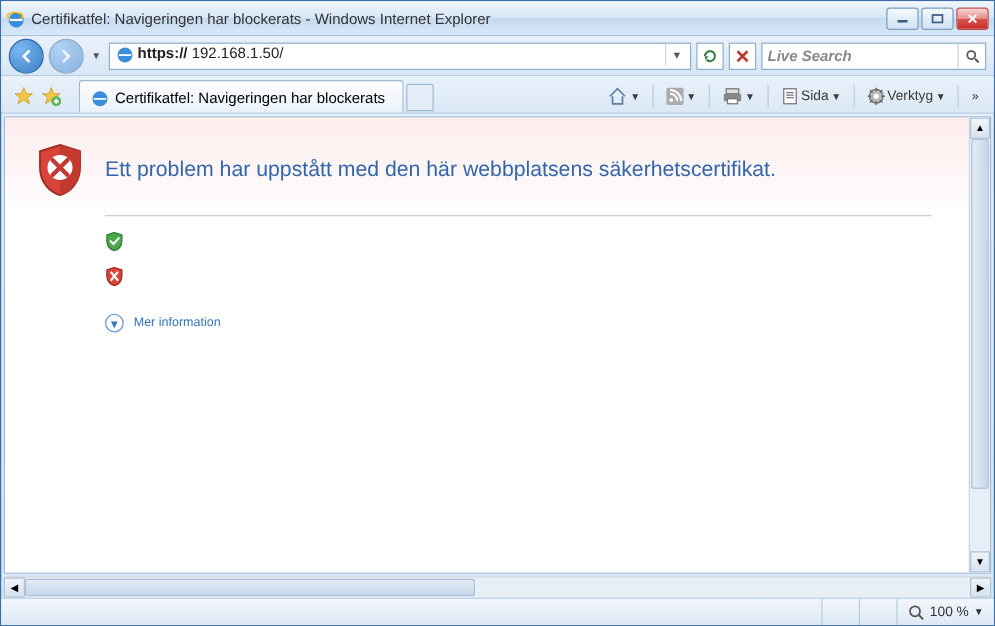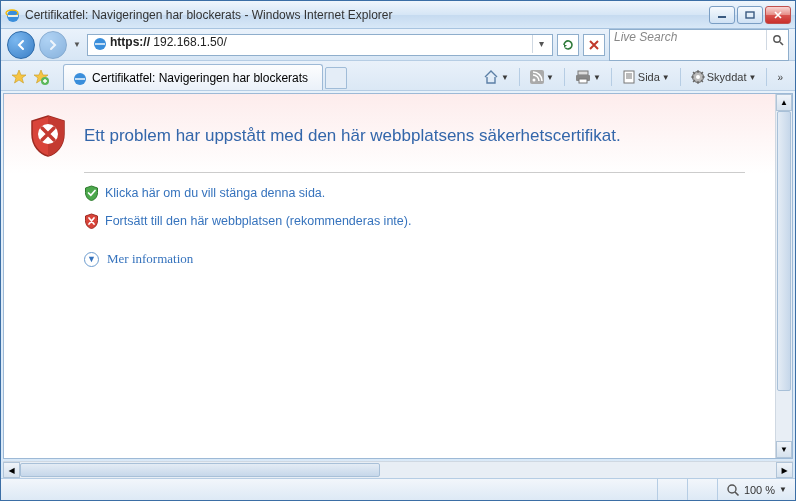--- a/index.html
+++ b/index.html
@@ -100,24 +100,26 @@
   border-left: 1px solid #cfd8e2;
 }
 .refresh-btn, .stop-btn {
   width: 22px; height: 22px;
   border: 1px solid #8faecc;
   background: #fff;
   display: flex; align-items: center; justify-content: center;
 }
 .search-wrap {
   width: 180px;
-  height: 32px;
+  height: 22px;
   background: #fff;
   border: 1px solid #8faecc;
   display: flex;
+  align-items: center;
+  font-weight: bold;
 }
 .search-text {
   flex: 1;
   color: #888;
   font-style: italic;
   padding: 0 4px;
 }
 .search-btn {
   width: 22px; height: 20px;
   border-left: 1px solid #cfd8e2;
@@ -282,22 +284,21 @@
   width: 15px; height: 15px;
   border-radius: 50%;
   border: 1px solid #6c9ccf;
   display: flex; align-items: center; justify-content: center;
   font-size: 9px;
   color: #3673bd;
   background: #fff;
 }
 .info-toggle span {
   color: #3673bd;
-  font-size: 13px;
-  font-family: Liberation Serif, serif;
+  font-size: 10px;
 }
 .hscroll {
   height: 17px;
   background: #e8eef5;
   border-top: 1px solid #cfd8e2;
   position: relative;
   margin: 0 2px;
 }
 .hscroll-btn {
   width: 17px;
@@ -475,21 +476,21 @@
       </div>
       <div class="tb-sep"></div>
       <div class="tb-btn">
         <svg width="14" height="14" viewBox="0 0 14 14">
             <circle cx="7" cy="7" r="5.5" fill="#bbb" stroke="#666"></circle>
             <circle cx="7" cy="7" r="2" fill="#fff"></circle>
             <g stroke="#666" stroke-width="1.2">
               <path d="M7 0 V3 M7 11 V14 M0 7 H3 M11 7 H14 M2 2 L4 4 M10 10 L12 12 M12 2 L10 4 M4 10 L2 12"></path>
             </g>
           </svg>
-        <span>Skyddat</span>
+        <span>Verktyg</span>
         <span style="font-size:8px">▼</span>
       </div>
       <div class="tb-sep"></div>
       <div class="tb-btn" style="font-size:10px">»</div>
     </div>
   </div>
 
   <div class="content-wrap">
     <div class="content">
       <div class="page-heading">
@@ -502,29 +503,27 @@
         <h1>Ett problem har uppstått med den här webbplatsens säkerhetscertifikat.</h1>
       </div>
       <div class="page-body">
         <hr>
 
         <div class="link-row">
           <svg class="mini-shield" viewBox="0 0 15 16">
             <path d="M7.5 1 L13.5 3 V7.5 C13.5 12 10.5 15 7.5 15.5 C4.5 15 1.5 12 1.5 7.5 V3 Z" fill="#4ca84c" stroke="#2e7a2e"></path>
             <path d="M4.5 8 L6.8 10.2 L11 5.5" stroke="#fff" stroke-width="1.7" fill="none" stroke-linecap="round"></path>
           </svg>
-          <a href="#">Klicka här om du vill stänga denna sida.</a>
         </div>
 
         <div class="link-row">
           <svg class="mini-shield" viewBox="0 0 15 16">
             <path d="M7.5 1 L13.5 3 V7.5 C13.5 12 10.5 15 7.5 15.5 C4.5 15 1.5 12 1.5 7.5 V3 Z" fill="#d9443a" stroke="#9e2b22"></path>
             <path d="M5 5 L10 11 M10 5 L5 11" stroke="#fff" stroke-width="1.7" stroke-linecap="round"></path>
           </svg>
-          <a href="#">Fortsätt till den här webbplatsen (rekommenderas inte).</a>
         </div>
 
         <div class="info-toggle">
           <div class="circ">▼</div>
           <span>Mer information</span>
         </div>
       </div>
     </div>
 
     <div class="vscroll">

